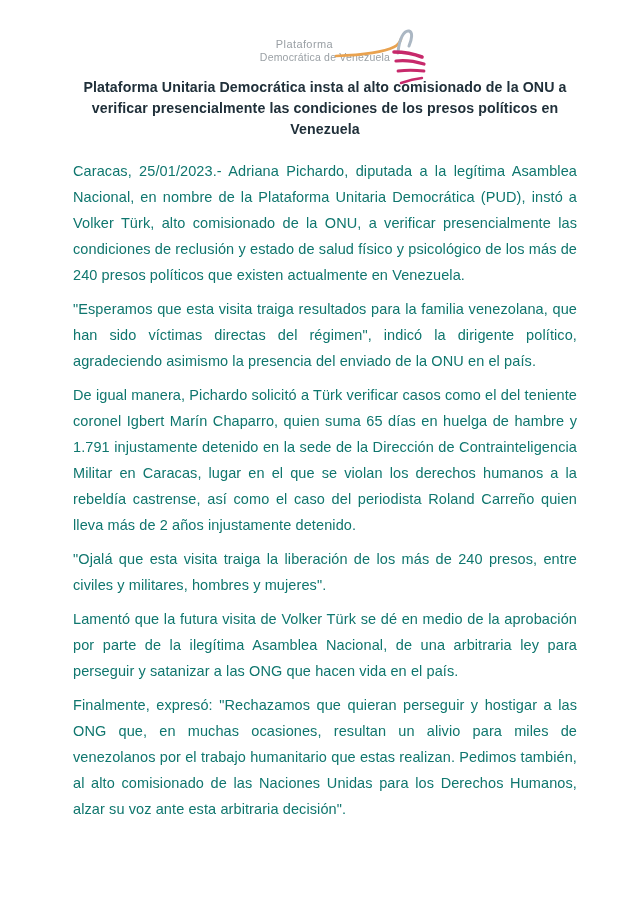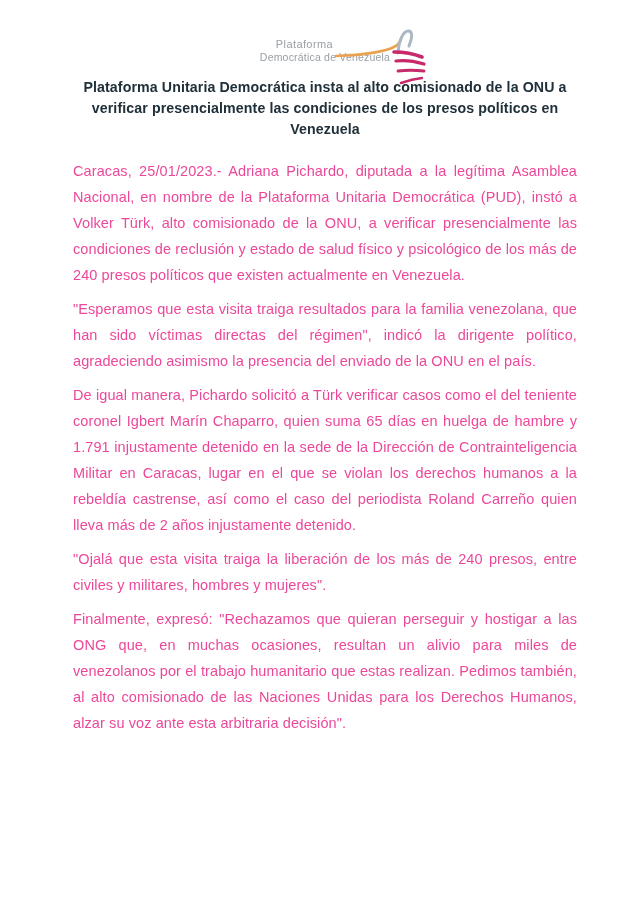--- a/index.html
+++ b/index.html
@@ -72,21 +72,21 @@
   }
   
   .article {
     margin-top: 18px;
   }
   .article p {
     margin: 0 0 8px 0;
     font-size: 14.5px;
     line-height: 26px;
     text-align: justify;
-    color: #ec4899;
+    color: #0f766e;
     letter-spacing: 0.1px;
   }
 </style>
 </head>
 <body>
 
 <div class="page">
 
   <header class="logo-wrap">
     <div class="logo-inner">
@@ -106,16 +106,17 @@
     </div>
   </header>
 
   <h1 class="headline">Plataforma Unitaria Democrática insta al alto comisionado de la ONU a verificar presencialmente las condiciones de los presos políticos en Venezuela</h1>
 
   <main class="article">
     <p>Caracas, 25/01/2023.- Adriana Pichardo, diputada a la legítima Asamblea Nacional, en nombre de la Plataforma Unitaria Democrática (PUD), instó a Volker Türk, alto comisionado de la ONU, a verificar presencialmente las condiciones de reclusión y estado de salud físico y psicológico de los más de 240 presos políticos que existen actualmente en Venezuela.</p>
     <p>"Esperamos que esta visita traiga resultados para la familia venezolana, que han sido víctimas directas del régimen", indicó la dirigente político, agradeciendo asimismo la presencia del enviado de la ONU en el país.</p>
     <p>De igual manera, Pichardo solicitó a Türk verificar casos como el del teniente coronel Igbert Marín Chaparro, quien suma 65 días en huelga de hambre y 1.791 injustamente detenido en la sede de la Dirección de Contrainteligencia Militar en Caracas, lugar en el que se violan los derechos humanos a la rebeldía castrense, así como el caso del periodista Roland Carreño quien lleva más de 2 años injustamente detenido.</p>
     <p>"Ojalá que esta visita traiga la liberación de los más de 240 presos, entre civiles y militares, hombres y mujeres".</p>
+    <p>Lamentó que la futura visita de Volker Türk se dé en medio de la aprobación por parte de la ilegítima Asamblea Nacional, de una arbitraria ley para perseguir y satanizar a las ONG que hacen vida en el país.</p>
     <p>Finalmente, expresó: "Rechazamos que quieran perseguir y hostigar a las ONG que, en muchas ocasiones, resultan un alivio para miles de venezolanos por el trabajo humanitario que estas realizan. Pedimos también, al alto comisionado de las Naciones Unidas para los Derechos Humanos, alzar su voz ante esta arbitraria decisión".</p>
   </main>
 
 </div>
 
 </body></html>

